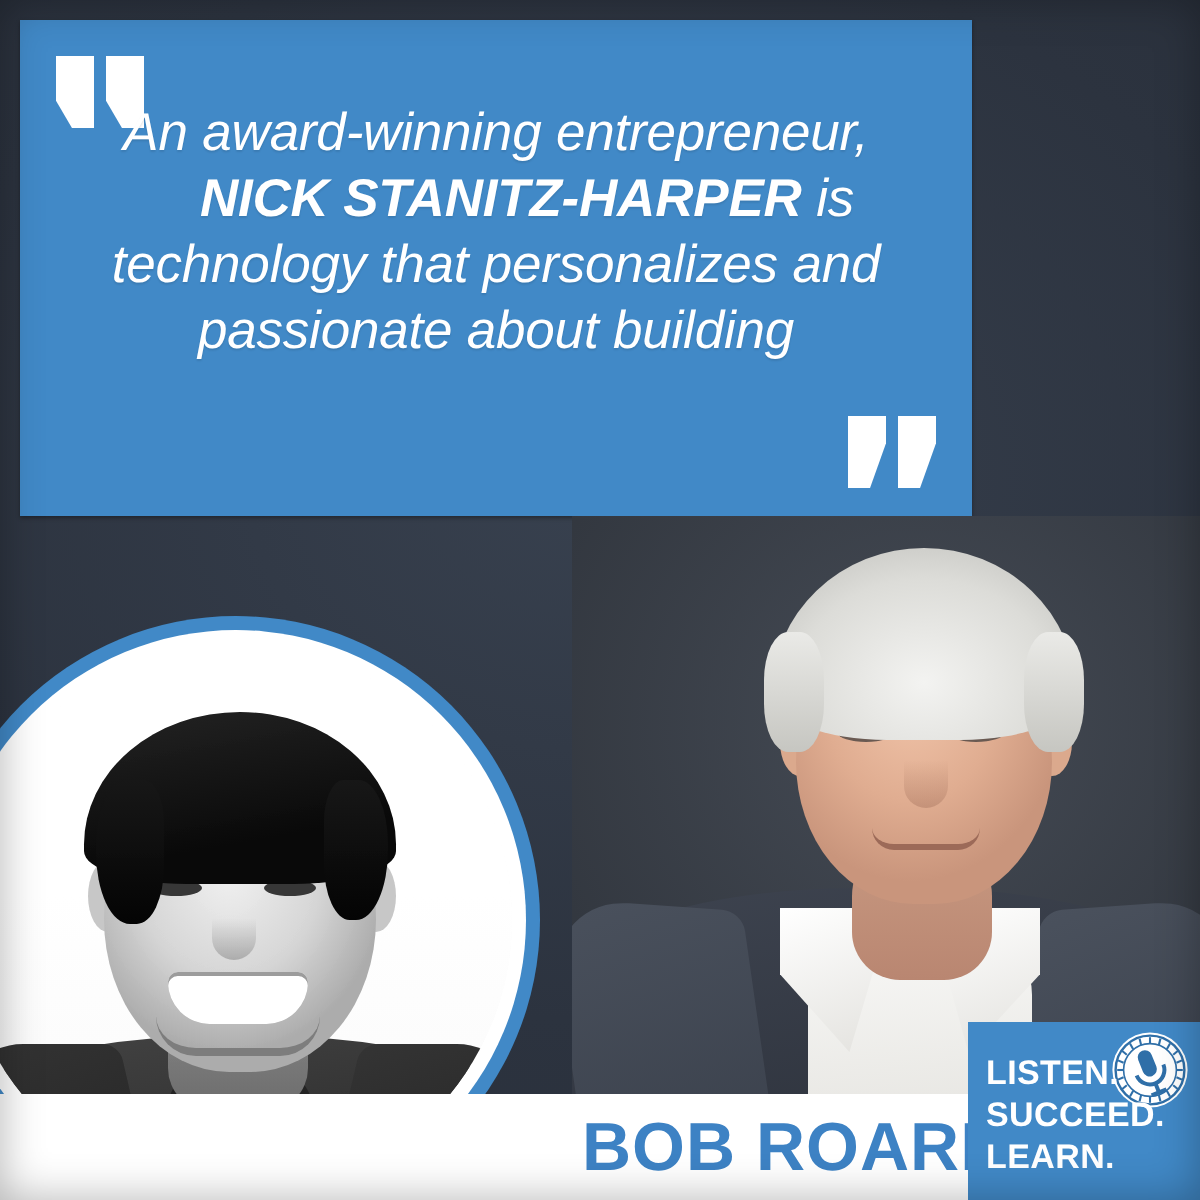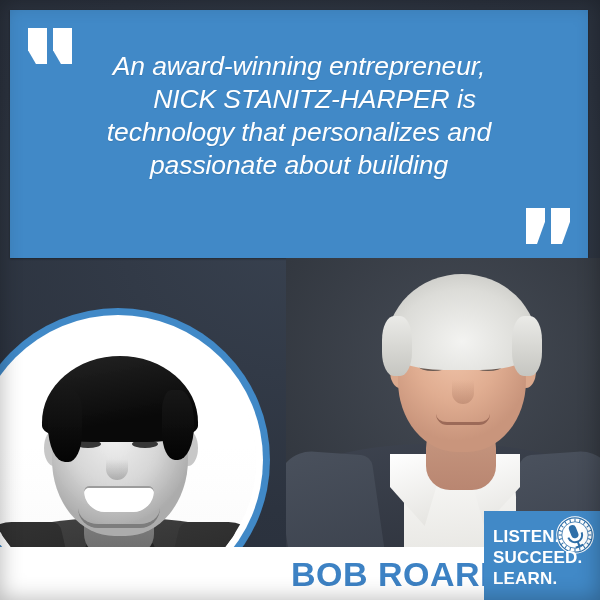--- a/index.html
+++ b/index.html
@@ -23,21 +23,21 @@
     inset: 0;
     background:
       radial-gradient(130% 100% at 50% 40%, #38414f 0%, #2c333f 45%, #242a34 100%);
   }
 
   
   .quote-card {
     position: absolute;
     left: 10px;
     top: 10px;
-    width: 578px;
+    width: 476px;
     height: 248px;
     background: #4189c7;
     box-shadow: 0 1px 2px rgba(0,0,0,.35);
     overflow: hidden;
   }
   .quote-text {
     position: absolute;
     left: 50%;
     top: 40px;
     transform: translateX(-50%);
@@ -45,21 +45,21 @@
     text-align: center;
     color: #ffffff;
     font-style: italic;
     font-size: 26.5px;
     line-height: 33px;
     letter-spacing: -0.1px;
     font-weight: 400;
     text-shadow: 0 1px 1px rgba(0,0,0,.10);
   }
   .quote-text b {
-    font-weight: 400;
+    font-weight: 700;
     font-style: italic;
     margin-left: 31px;
   }
 
   
   .qmark {
     position: absolute;
     width: 46px;
     height: 36px;
   }

